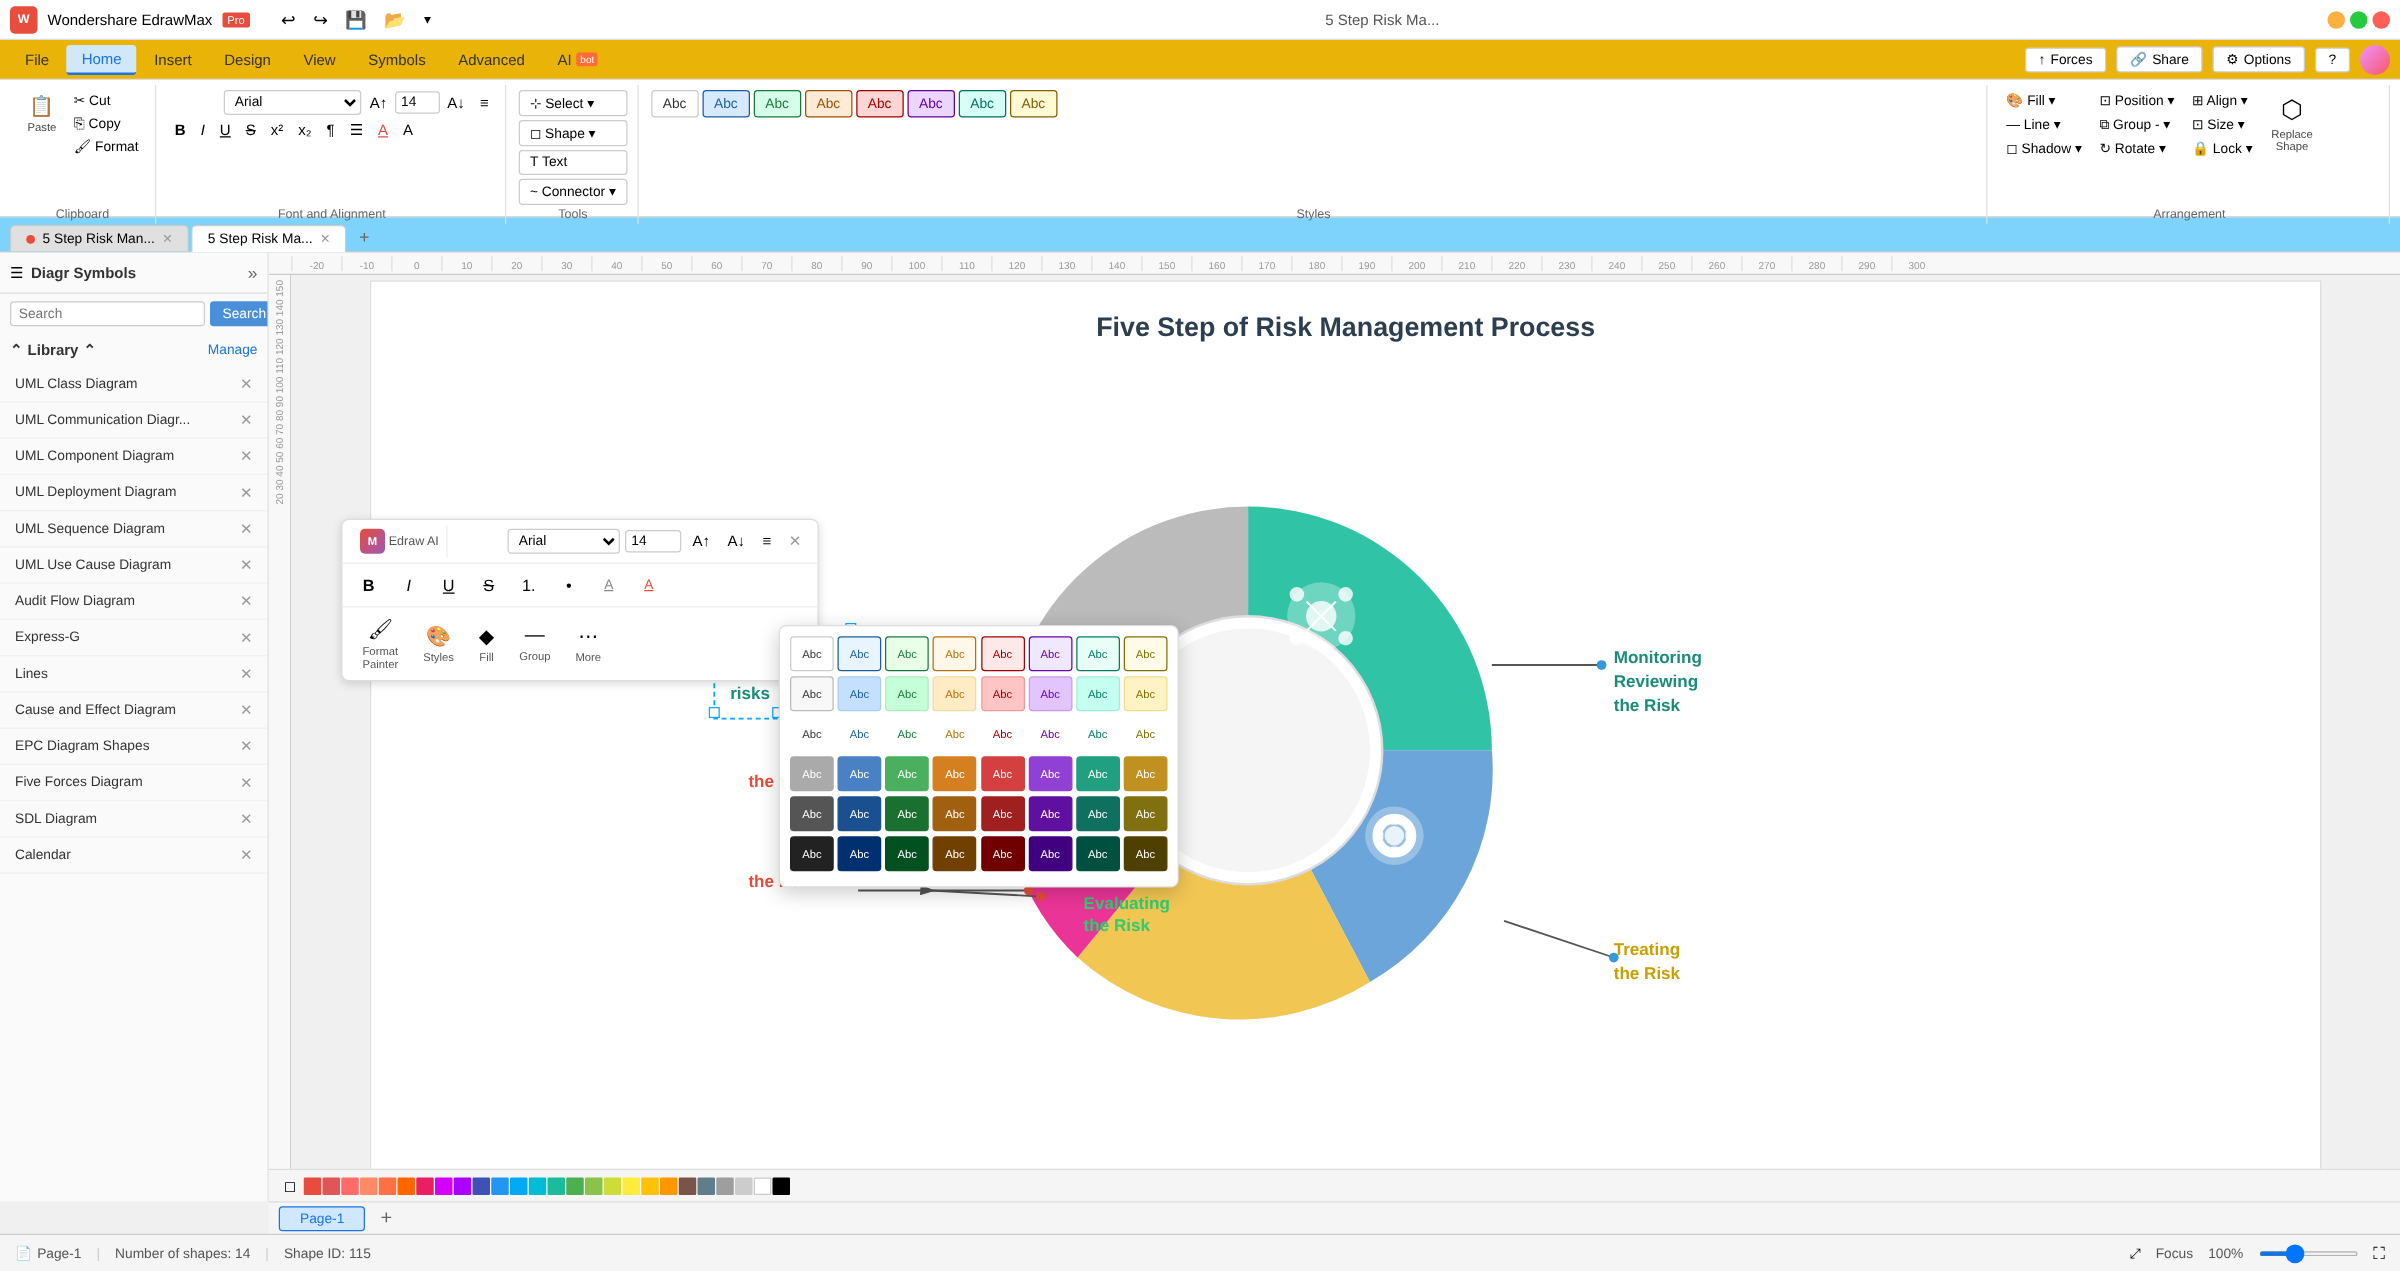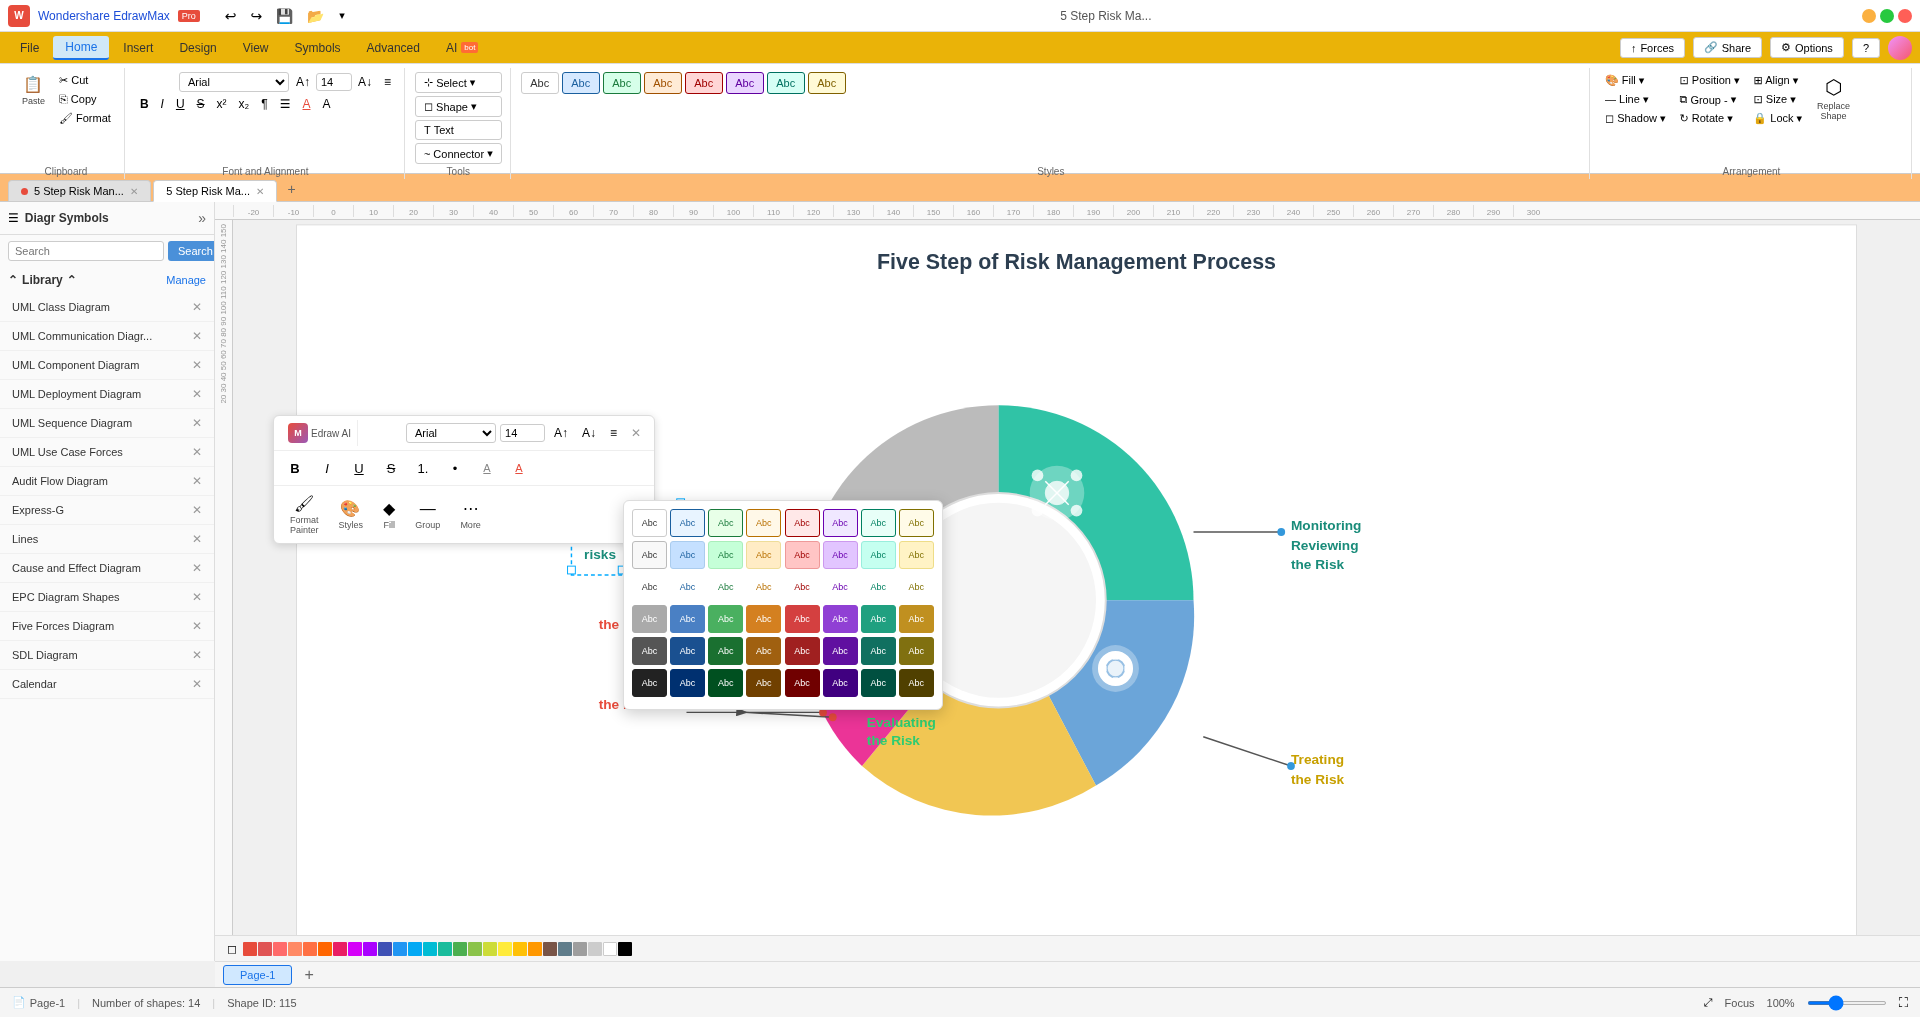--- a/index.html
+++ b/index.html
@@ -9,21 +9,21 @@
     #titlebar {
       height: 32px;
       background: #ffffff;
       display: flex;
       align-items: center;
       padding: 0 8px;
       border-bottom: 1px solid #ddd;
       gap: 8px;
     }
     #titlebar .app-logo { width: 22px; height: 22px; background: #e74c3c; border-radius: 4px; display:flex; align-items:center; justify-content:center; color:white; font-size:10px; font-weight:bold; }
-    #titlebar .app-name { font-size: 12px; color: #1d4ed8; }
+    #titlebar .app-name { font-size: 12px; color: #000000; }
     #titlebar .pro-badge { background: #e74c3c; color: white; font-size: 9px; padding: 1px 4px; border-radius: 2px; }
     #titlebar .title-center { flex: 1; text-align: center; font-size: 12px; color: #555; }
     #titlebar .win-controls { display: flex; gap: 4px; }
     #titlebar .win-btn { width: 14px; height: 14px; border-radius: 50%; border: none; cursor: pointer; }
     .win-btn.min { background: #fbb040; }
     .win-btn.max { background: #27c93f; }
     .win-btn.close { background: #ff5f57; }
 
     
     #menubar {
@@ -113,21 +113,21 @@
       font-size: 11px;
       background: white;
       cursor: pointer;
       min-width: 38px;
       text-align: center;
     }
 
     
     #tabs {
       height: 28px;
-      background: #fdba74;
+      background: #7dd3fc;
       display: flex;
       align-items: flex-end;
       padding: 0 8px;
       border-bottom: 1px solid #ccc;
       gap: 2px;
     }
     .tab {
       padding: 4px 12px;
       font-size: 11px;
       background: #e0e0e0;
@@ -626,21 +626,21 @@
       </div>
       <div class="symbol-item">
         <span>UML Deployment Diagram</span>
         <span class="x-btn">✕</span>
       </div>
       <div class="symbol-item">
         <span>UML Sequence Diagram</span>
         <span class="x-btn">✕</span>
       </div>
       <div class="symbol-item">
-        <span>UML Use Case Forces</span>
+        <span>UML Use Cause Diagram</span>
         <span class="x-btn">✕</span>
       </div>
       <div class="symbol-item">
         <span>Audit Flow Diagram</span>
         <span class="x-btn">✕</span>
       </div>
       <div class="symbol-item">
         <span>Express-G</span>
         <span class="x-btn">✕</span>
       </div>

